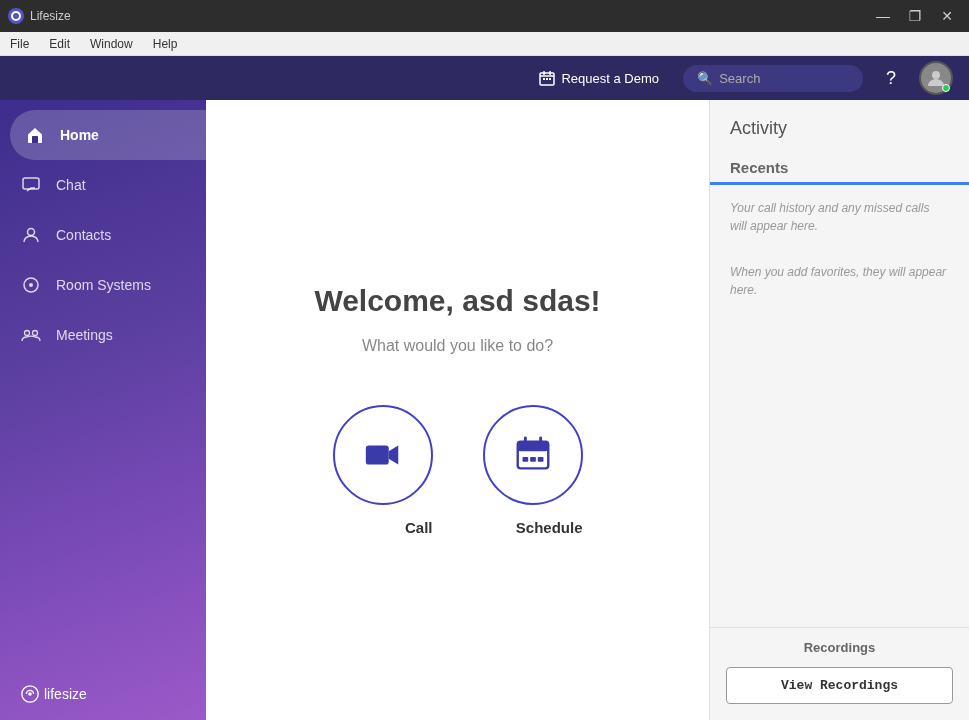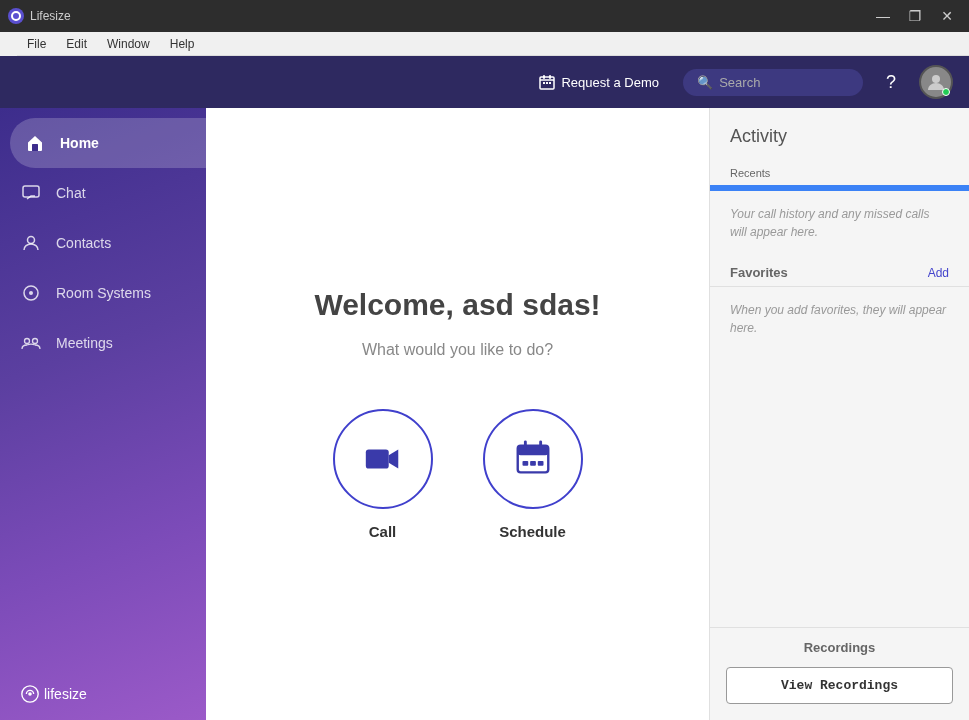--- a/index.html
+++ b/index.html
@@ -17,35 +17,35 @@
     .title-bar-title { color: #ccc; font-size: 12px; }
     .title-bar-controls { display: flex; gap: 4px; }
     .title-bar-btn {
       width: 28px; height: 20px; background: transparent; border: none;
       color: #ccc; cursor: pointer; font-size: 14px; display: flex; align-items: center; justify-content: center;
     }
 
     
     .menu-bar {
       display: flex; align-items: center; height: 24px;
-      background: #f0f0f0; border-bottom: 1px solid #ddd; padding: 0 0; margin-left: 17px;
+      background: #f0f0f0; border-bottom: 1px solid #ddd; padding: 0 0;
     }
     .menu-item {
       padding: 2px 10px; font-size: 12px; color: #333; cursor: pointer;
     }
 
     
     .app-container {
       display: flex; flex-direction: column;
       height: calc(720px - 56px); 
     }
 
     
     .top-nav {
-      height: 52px; background: #2e2960;
+      height: 44px; background: #2e2960;
       display: flex; align-items: center; justify-content: flex-end;
       padding: 0 16px; gap: 12px; flex-shrink: 0;
     }
     .request-demo-btn {
       display: flex; align-items: center; gap: 6px;
       background: transparent; border: none; color: white;
       font-size: 13px; cursor: pointer; padding: 6px 12px;
     }
     .search-box {
       display: flex; align-items: center; gap: 6px;
@@ -111,21 +111,21 @@
     
     .content-area {
       flex: 1; background: white;
       display: flex; flex-direction: column; align-items: center; justify-content: center;
       padding: 20px;
     }
     .welcome-title { font-size: 30px; color: #444; margin-bottom: 19px; }
     .welcome-subtitle { font-size: 16px; color: #888; margin-bottom: 50px; text-align: center; }
     .action-buttons { display: flex; gap: 50px; align-items: center; }
     .action-btn {
-      display: flex; flex-direction: column; align-items: center; gap: 14px;
+      display: flex; flex-direction: column; align-items: flex-end; gap: 14px;
       cursor: pointer; background: none; border: none;
     }
     .action-circle {
       width: 100px; height: 100px; border-radius: 50%;
       border: 2.5px solid #4040cc;
       display: flex; align-items: center; justify-content: center;
       background: transparent;
     }
     .action-circle svg { width: 42px; height: 42px; }
     .action-label { font-size: 15px; font-weight: 600; color: #333; }
@@ -133,22 +133,22 @@
     
     .activity-panel {
       width: 260px; flex-shrink: 0; background: #f5f5f5;
       border-left: 1px solid #e0e0e0; display: flex; flex-direction: column; overflow: hidden;
     }
     .activity-title {
       font-size: 18px; color: #555; padding: 18px 20px 10px;
       font-weight: 300;
     }
     .section-title {
-      font-size: 11px; color: #666; font-weight: 400;
-      padding: 10px 20px 6px; border-bottom: 6px solid #3b82f6;
+      font-size: 15px; color: #666; font-weight: 700;
+      padding: 10px 20px 6px; border-bottom: 3px solid #3b82f6;
     }
     .section-content {
       padding: 14px 20px; font-size: 12px; color: #999; line-height: 1.5; font-style: italic;
     }
     .favorites-header {
       display: flex; align-items: center; justify-content: space-between;
       padding: 10px 20px 6px; border-bottom: 1px solid #e0e0e0;
     }
     .favorites-label { font-size: 13px; color: #666; font-weight: 600; }
     .add-link { font-size: 12px; color: #4444cc; cursor: pointer; text-decoration: none; }
@@ -310,24 +310,20 @@
           <span class="action-label">Schedule</span>
         </button>
       </div>
     </div>
 
     <div class="activity-panel">
       <div class="activity-title">Activity</div>
       <div class="section-title">Recents</div>
       <div class="section-content">Your call history and any missed calls will appear here.</div>
 
-      <div class="favorites-header">
-        <span class="favorites-label">Favorites</span>
-        <a class="add-link">Add</a>
-      </div>
       <div class="section-content">When you add favorites, they will appear here.</div>
 
       <div class="recordings-section">
         <div class="recordings-title">Recordings</div>
         <button class="view-recordings-btn">View Recordings</button>
       </div>
     </div>
 
   </div>
 </div>

